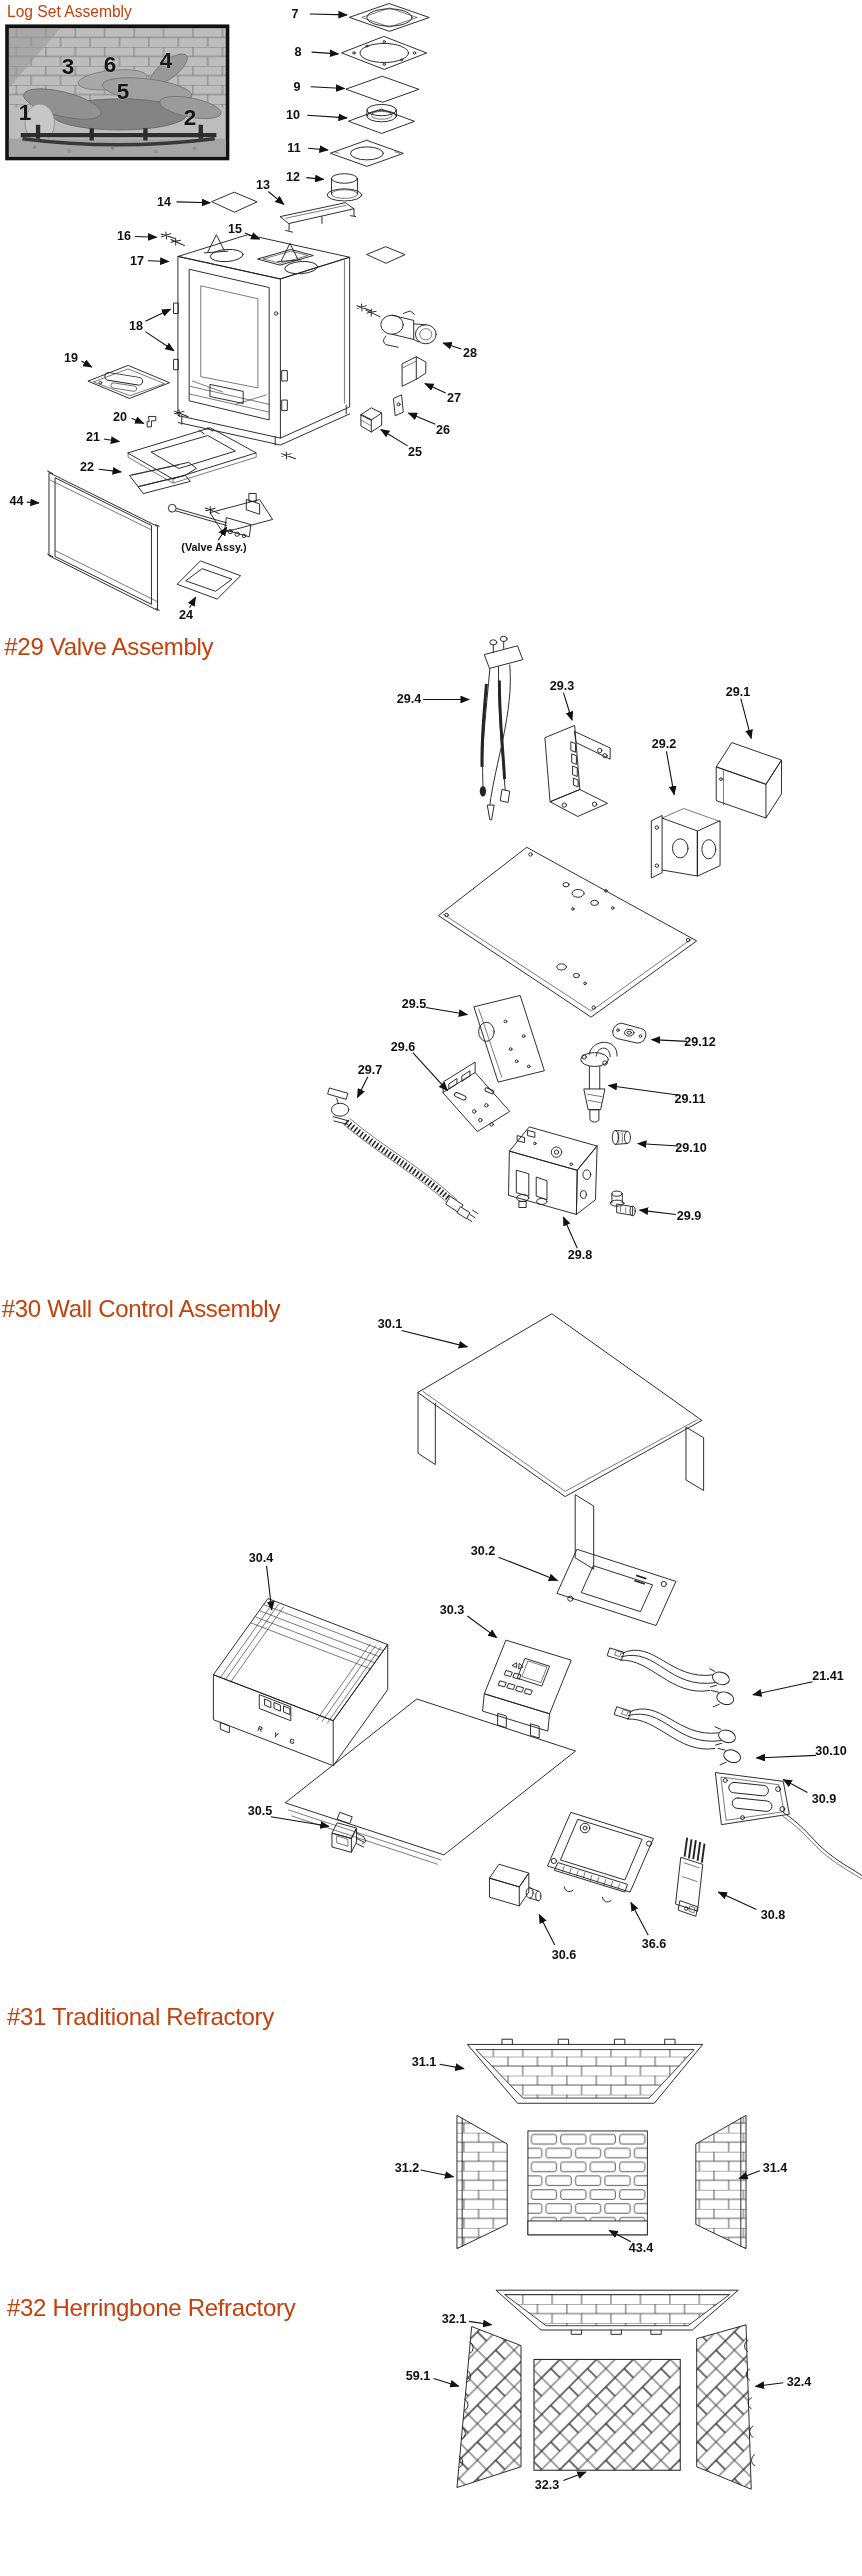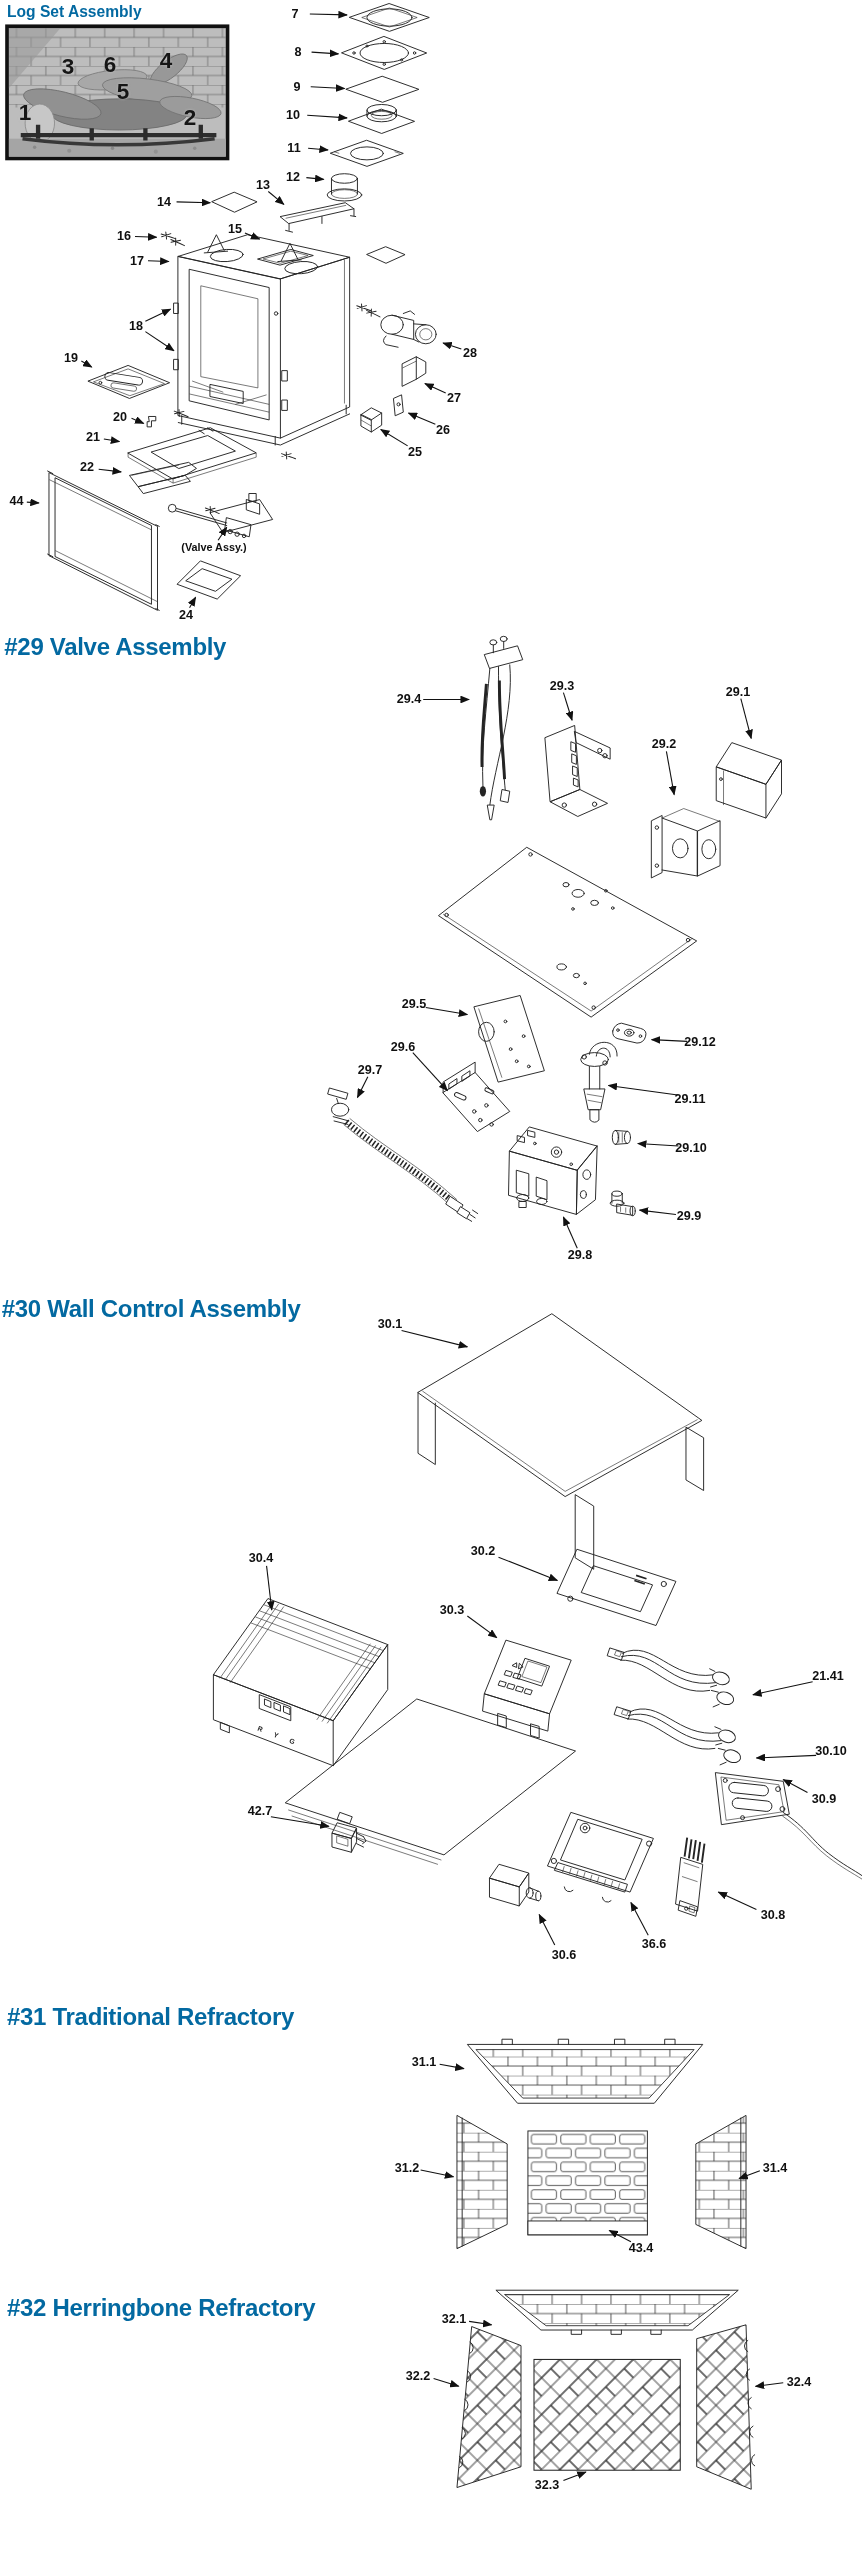--- a/index.html
+++ b/index.html
@@ -1,19 +1,19 @@
 <!DOCTYPE html>
 <html style="font-size:14px"><head>
 <meta charset="utf-8">
 <style>
   html,body{margin:0;padding:0;background:#e8e8e8;}
   #page{position:relative;width:862px;height:2576px;background:#ffffff;margin:0 auto;
         font-family:"Liberation Sans",sans-serif;overflow:hidden;}
   #art{position:absolute;left:0;top:0;}
-  .hd{position:absolute;font-weight:bold;color:#0369a1;white-space:nowrap;}
+  .hd{position:absolute;font-weight:normal;color:#c2410c;white-space:nowrap;}
   .hd-log{font-size:15.6px;}
   .hd-sec{font-size:24px;letter-spacing:-0.3px;}
   .lb{position:absolute;transform:translate(-50%,-50%);font-weight:bold;font-size:12.6px;
       color:#101010;white-space:nowrap;}
   .lbs{position:absolute;transform:translate(-50%,-50%);font-weight:bold;font-size:10.8px;
       color:#101010;white-space:nowrap;}
   .pn{position:absolute;transform:translate(-50%,-50%);font-weight:bold;font-size:22.5px;
       color:#161616;text-shadow:0 0 2.6px rgba(200,200,200,.8);}
   .ln{fill:none;stroke:#242424;stroke-width:1.1;stroke-linejoin:round;stroke-linecap:round;}
   .lnf{fill:#ffffff;stroke:#242424;stroke-width:1.1;stroke-linejoin:round;}
@@ -617,32 +617,32 @@
 <div class="lb" style="left:580px;top:1255px">29.8</div>
 <div class="lb" style="left:689px;top:1216px">29.9</div>
 <div class="lb" style="left:691px;top:1148px">29.10</div>
 <div class="lb" style="left:690px;top:1099px">29.11</div>
 <div class="lb" style="left:700px;top:1042px">29.12</div>
 
 <div class="lb" style="left:390px;top:1324px">30.1</div>
 <div class="lb" style="left:483px;top:1551px">30.2</div>
 <div class="lb" style="left:452px;top:1610px">30.3</div>
 <div class="lb" style="left:261px;top:1558px">30.4</div>
-<div class="lb" style="left:260px;top:1811px">42.7</div>
+<div class="lb" style="left:260px;top:1811px">30.5</div>
 <div class="lb" style="left:564px;top:1955px">30.6</div>
 <div class="lb" style="left:654px;top:1944px">36.6</div>
 <div class="lb" style="left:773px;top:1915px">30.8</div>
 <div class="lb" style="left:824px;top:1799px">30.9</div>
 <div class="lb" style="left:831px;top:1751px">30.10</div>
 <div class="lb" style="left:828px;top:1676px">21.41</div>
 
 <div class="lb" style="left:424px;top:2062px">31.1</div>
 <div class="lb" style="left:407px;top:2168px">31.2</div>
 <div class="lb" style="left:641px;top:2248px">43.4</div>
 <div class="lb" style="left:775px;top:2168px">31.4</div>
 
 <div class="lb" style="left:454px;top:2319px">32.1</div>
-<div class="lb" style="left:418px;top:2376px">32.2</div>
+<div class="lb" style="left:418px;top:2376px">59.1</div>
 <div class="lb" style="left:547px;top:2485px">32.3</div>
 <div class="lb" style="left:799px;top:2382px">32.4</div>
 
 </div>
 
 
 </body></html>

